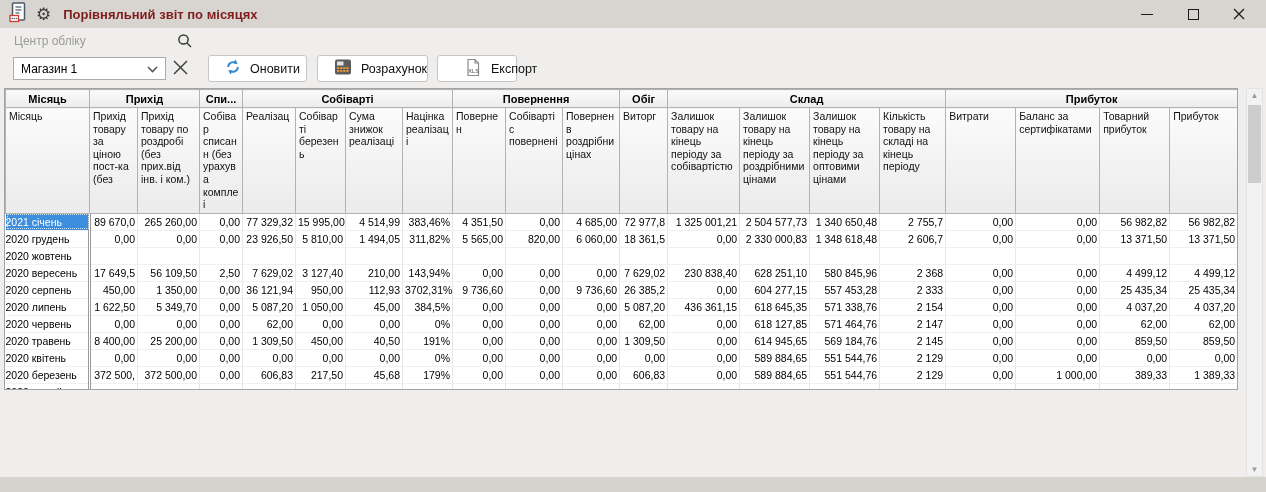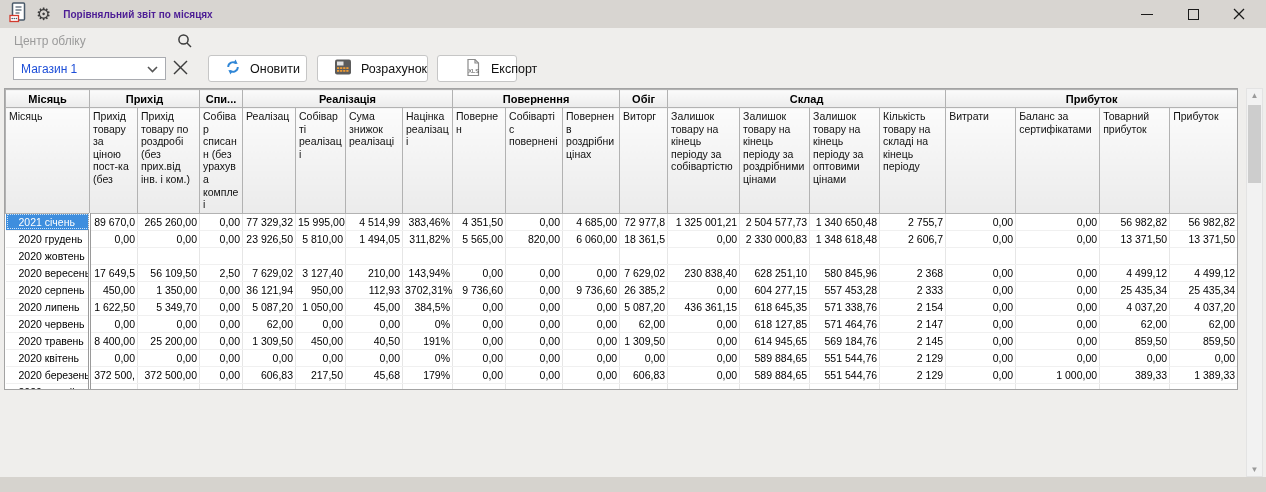--- a/index.html
+++ b/index.html
@@ -4,53 +4,53 @@
 <style>
   * { margin:0; padding:0; box-sizing:border-box; }
   html,body { width:1266px; height:492px; overflow:hidden; }
   body { font-family:"Liberation Sans","DejaVu Sans",sans-serif; background:#efeeec; position:relative; }
 
   
   .titlebar { position:absolute; left:0; top:0; width:1266px; height:28px;
               background:#d8d5d1; display:flex; align-items:center; }
   .titlebar .app-icons { display:flex; align-items:center; gap:8px; padding-left:8px; }
   .gear-glyph { font-size:17px; color:#3d3d3d; line-height:1; }
-  .win-title { font-weight:bold; font-size:10px; color:#4c1d95; margin-left:12px; }
+  .win-title { font-weight:bold; font-size:13px; color:#7f1d1d; margin-left:12px; }
   .win-controls { position:absolute; right:4px; top:0; height:28px; display:flex; align-items:center; }
   .win-btn { width:46px; height:26px; display:flex; align-items:center; justify-content:center; cursor:default; }
   .min-shape { width:12px; height:0; border-top:1.6px solid #1a1a1a; }
   .max-shape { width:11px; height:11px; border:1.4px solid #1a1a1a; }
 
   
   .toolbar { position:absolute; left:0; top:28px; width:1196px; height:60px; background:#efeeec;text-decoration:underline; }
   .filter-label { position:absolute; left:14px; top:6px; font-size:12px; color:#9b9b9b; }
   .icon-search { position:absolute; left:177px; top:5px; }
   .combo { position:absolute; left:13px; top:29px; width:153px; height:23px; background:#fff;
-           border:1px solid #a9abb0; display:flex; align-items:center; padding:0 7px; font-size:12px; color:#1d4ed8; }
+           border:1px solid #a9abb0; display:flex; align-items:center; padding:0 7px; font-size:12px; color:#000000; }
   .combo .chev { margin-left:auto; }
   .icon-clear { position:absolute; left:172px; top:31px; }
   .tb-btn { position:absolute; top:27px; height:27px; background:#fff; border:1px solid #c6c6c6;
             border-radius:3px; display:flex; align-items:center; gap:9px; padding:0 16px;
             font-size:12.5px; color:#111; font-family:inherit; }
   .btn-refresh { left:208px; width:99px; }
   .btn-calc    { left:317px; width:111px; }
   .btn-export  { left:437px; width:80px; padding:0 26px; }
 
   
   .grid { position:absolute; left:4px; top:88px; width:1234px; height:302px;
           background:#fff; border:1px solid #a3a3a3; overflow:hidden; }
   table { border-collapse:collapse; table-layout:fixed; width:1232px; background:#fff; }
   th { background:linear-gradient(#fbfbfb,#ebebeb); border:1px solid #b2b2b2; overflow:hidden; }
   th.grp  { height:18px; font-weight:bold; font-size:11px; text-align:center; white-space:nowrap; padding:0 2px; }
   th.colh { height:90px; font-weight:normal; font-size:10.5px; text-align:left; vertical-align:top;
             padding:2px 3px; line-height:1.2; color:#111; word-wrap:break-word; }
   td { height:17px; font-size:10.5px; color:#000; padding:0 2px; overflow:hidden; white-space:nowrap;
        border-right:1px solid #e6e6e6; border-bottom:1px solid #f0f0f0; }
   td.num { text-align:right; }
-  td.month { text-align:left; padding-left:13px; border-right:3px double #9a9a9a; }
+  td.month { text-align:left; padding-left:0; border-right:3px double #9a9a9a; }
   td.month.sel { background:#3e8ede; color:#fff; outline:1px dotted #cfe4f7; outline-offset:-2px; }
 
   
   .vscroll { position:absolute; right:3px; top:88px; width:17px; height:389px;
              background:#f2f2f2; border:1px solid #e3e3e3; }
   .vscroll .arrow { position:absolute; left:0; width:15px; text-align:center; font-size:8px; color:#9a9a9a; }
   .vscroll .up { top:2px; } .vscroll .down { bottom:2px; }
   .vthumb { position:absolute; left:1px; top:16px; width:13px; height:78px; background:#cdcdcd; }
   .statusbar { position:absolute; left:0; bottom:0; width:1266px; height:15px; background:#d6d3ce; }
 </style>
@@ -182,33 +182,33 @@
         <col style="width: 70px;">
         <col style="width: 84px;">
         <col style="width: 70px;">
         <col style="width: 68px;">
       </colgroup>
       <thead>
         <tr>
           <th colspan="1" class="grp">Місяць</th>
           <th colspan="2" class="grp">Прихід</th>
           <th colspan="1" class="grp">Спи...</th>
-          <th colspan="4" class="grp">Реалізація</th>
+          <th colspan="4" class="grp">Собіварті</th>
           <th colspan="3" class="grp">Повернення</th>
           <th colspan="1" class="grp">Обіг</th>
           <th colspan="4" class="grp">Склад</th>
           <th colspan="4" class="grp">Прибуток</th>
         </tr>
         <tr>
           <th class="colh">Місяць</th>
           <th class="colh">Прихід товару за ціною пост-ка (без</th>
           <th class="colh">Прихід товару по роздробі (без прих.від інв. і ком.)</th>
           <th class="colh">Собівар списанн (без урахува комплеі</th>
           <th class="colh">Реалізац</th>
-          <th class="colh">Собіварті реалізаці</th>
+          <th class="colh">Собіварті березень</th>
           <th class="colh">Сума знижок реалізаці</th>
           <th class="colh">Націнка реалізаці</th>
           <th class="colh">Повернен</th>
           <th class="colh">Собівартіс повернені</th>
           <th class="colh">Повернен в роздрібни цінах</th>
           <th class="colh">Виторг</th>
           <th class="colh">Залишок товару на кінець періоду за собівартістю</th>
           <th class="colh">Залишок товару на кінець періоду за роздрібними цінами</th>
           <th class="colh">Залишок товару на кінець періоду за оптовими цінами</th>
           <th class="colh">Кількість товару на складі на кінець періоду</th>

